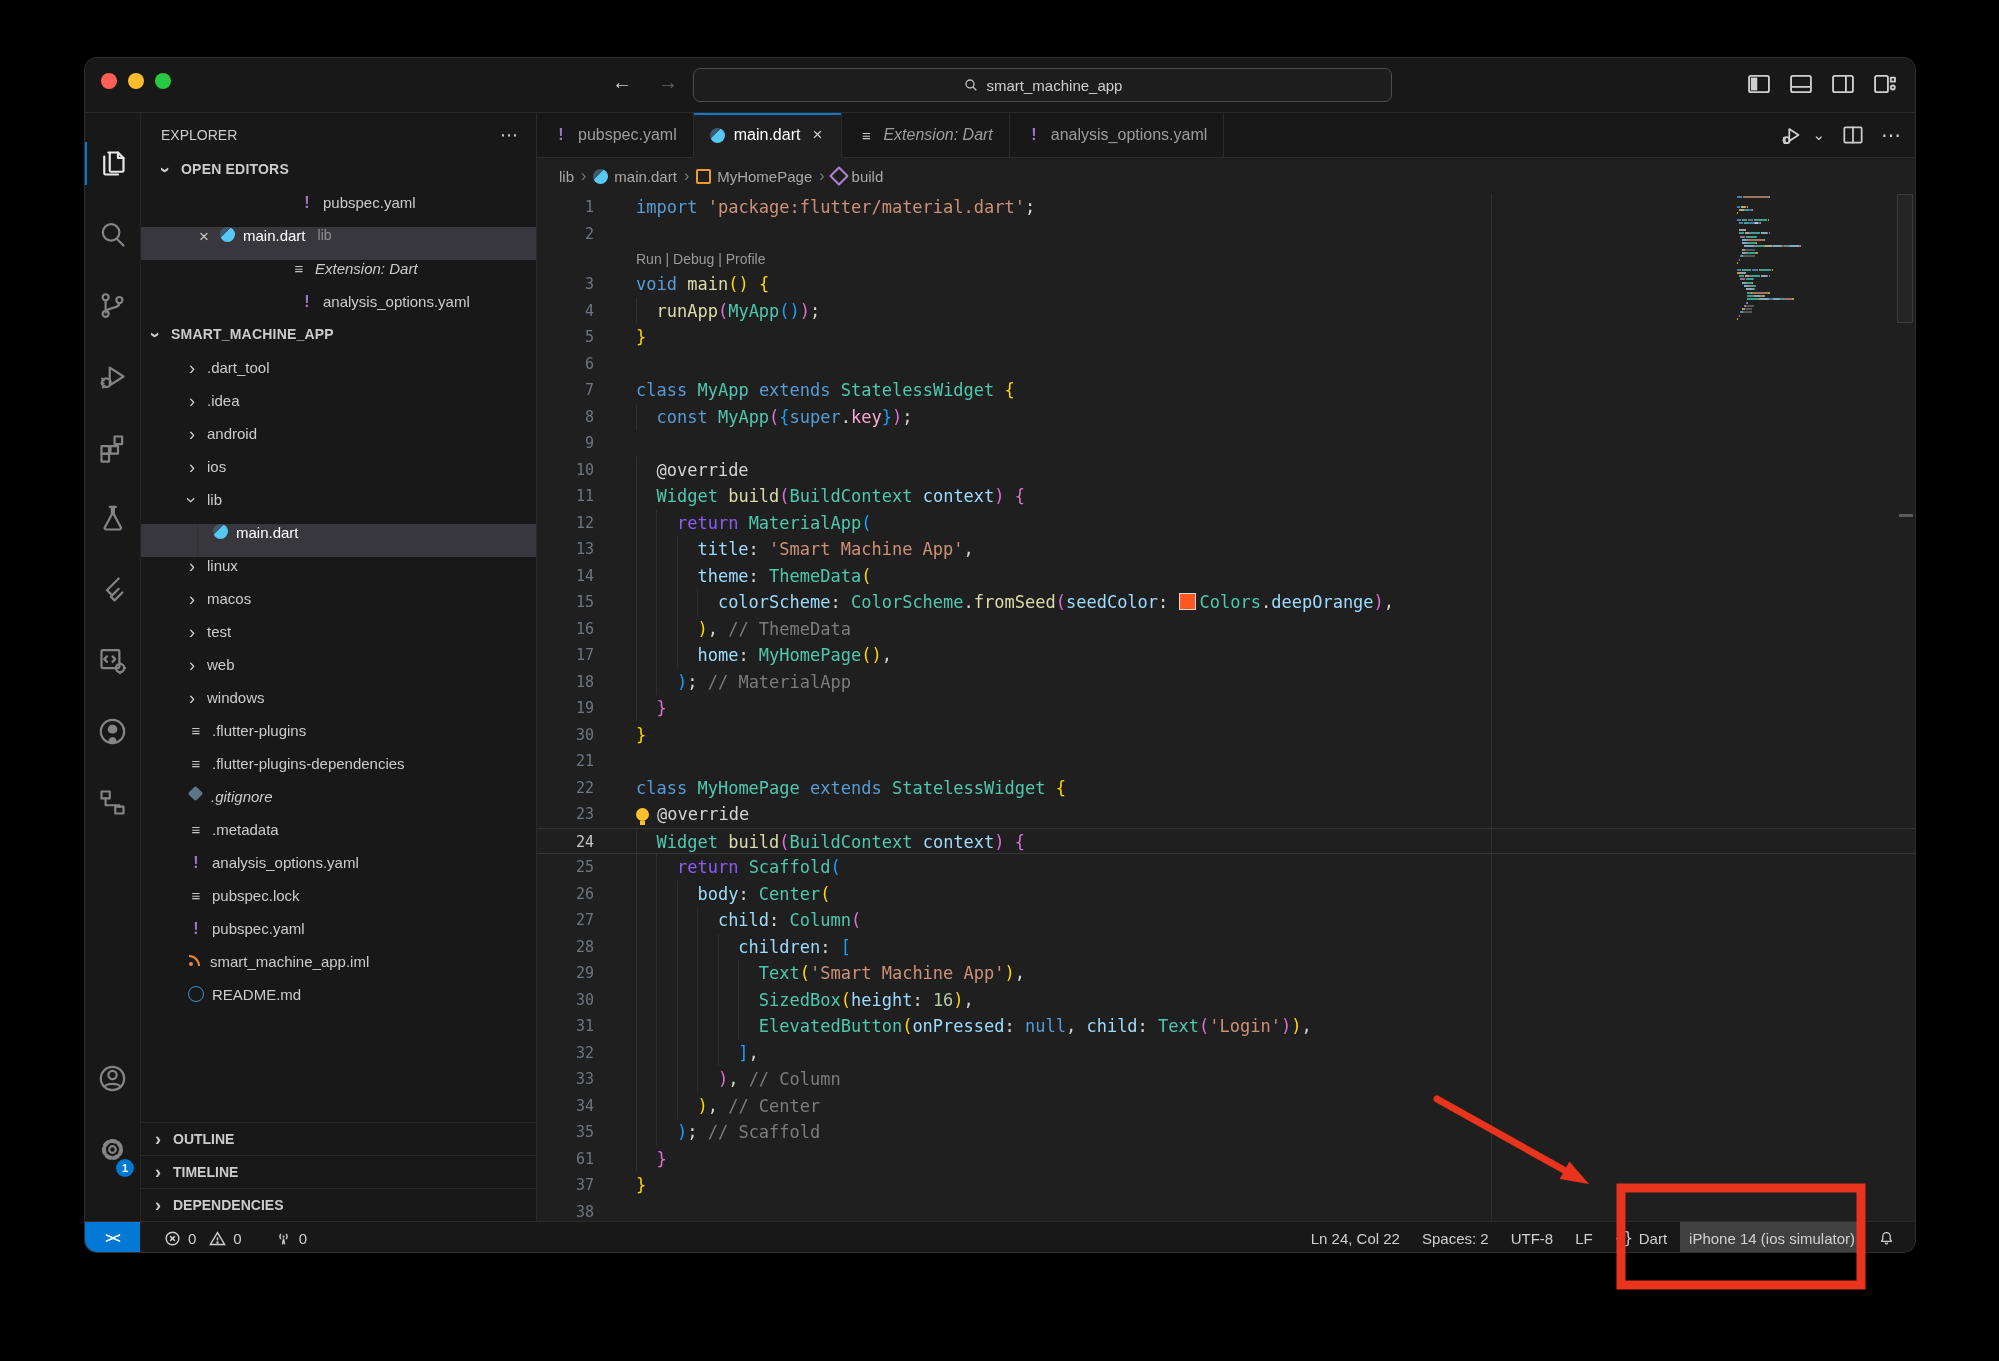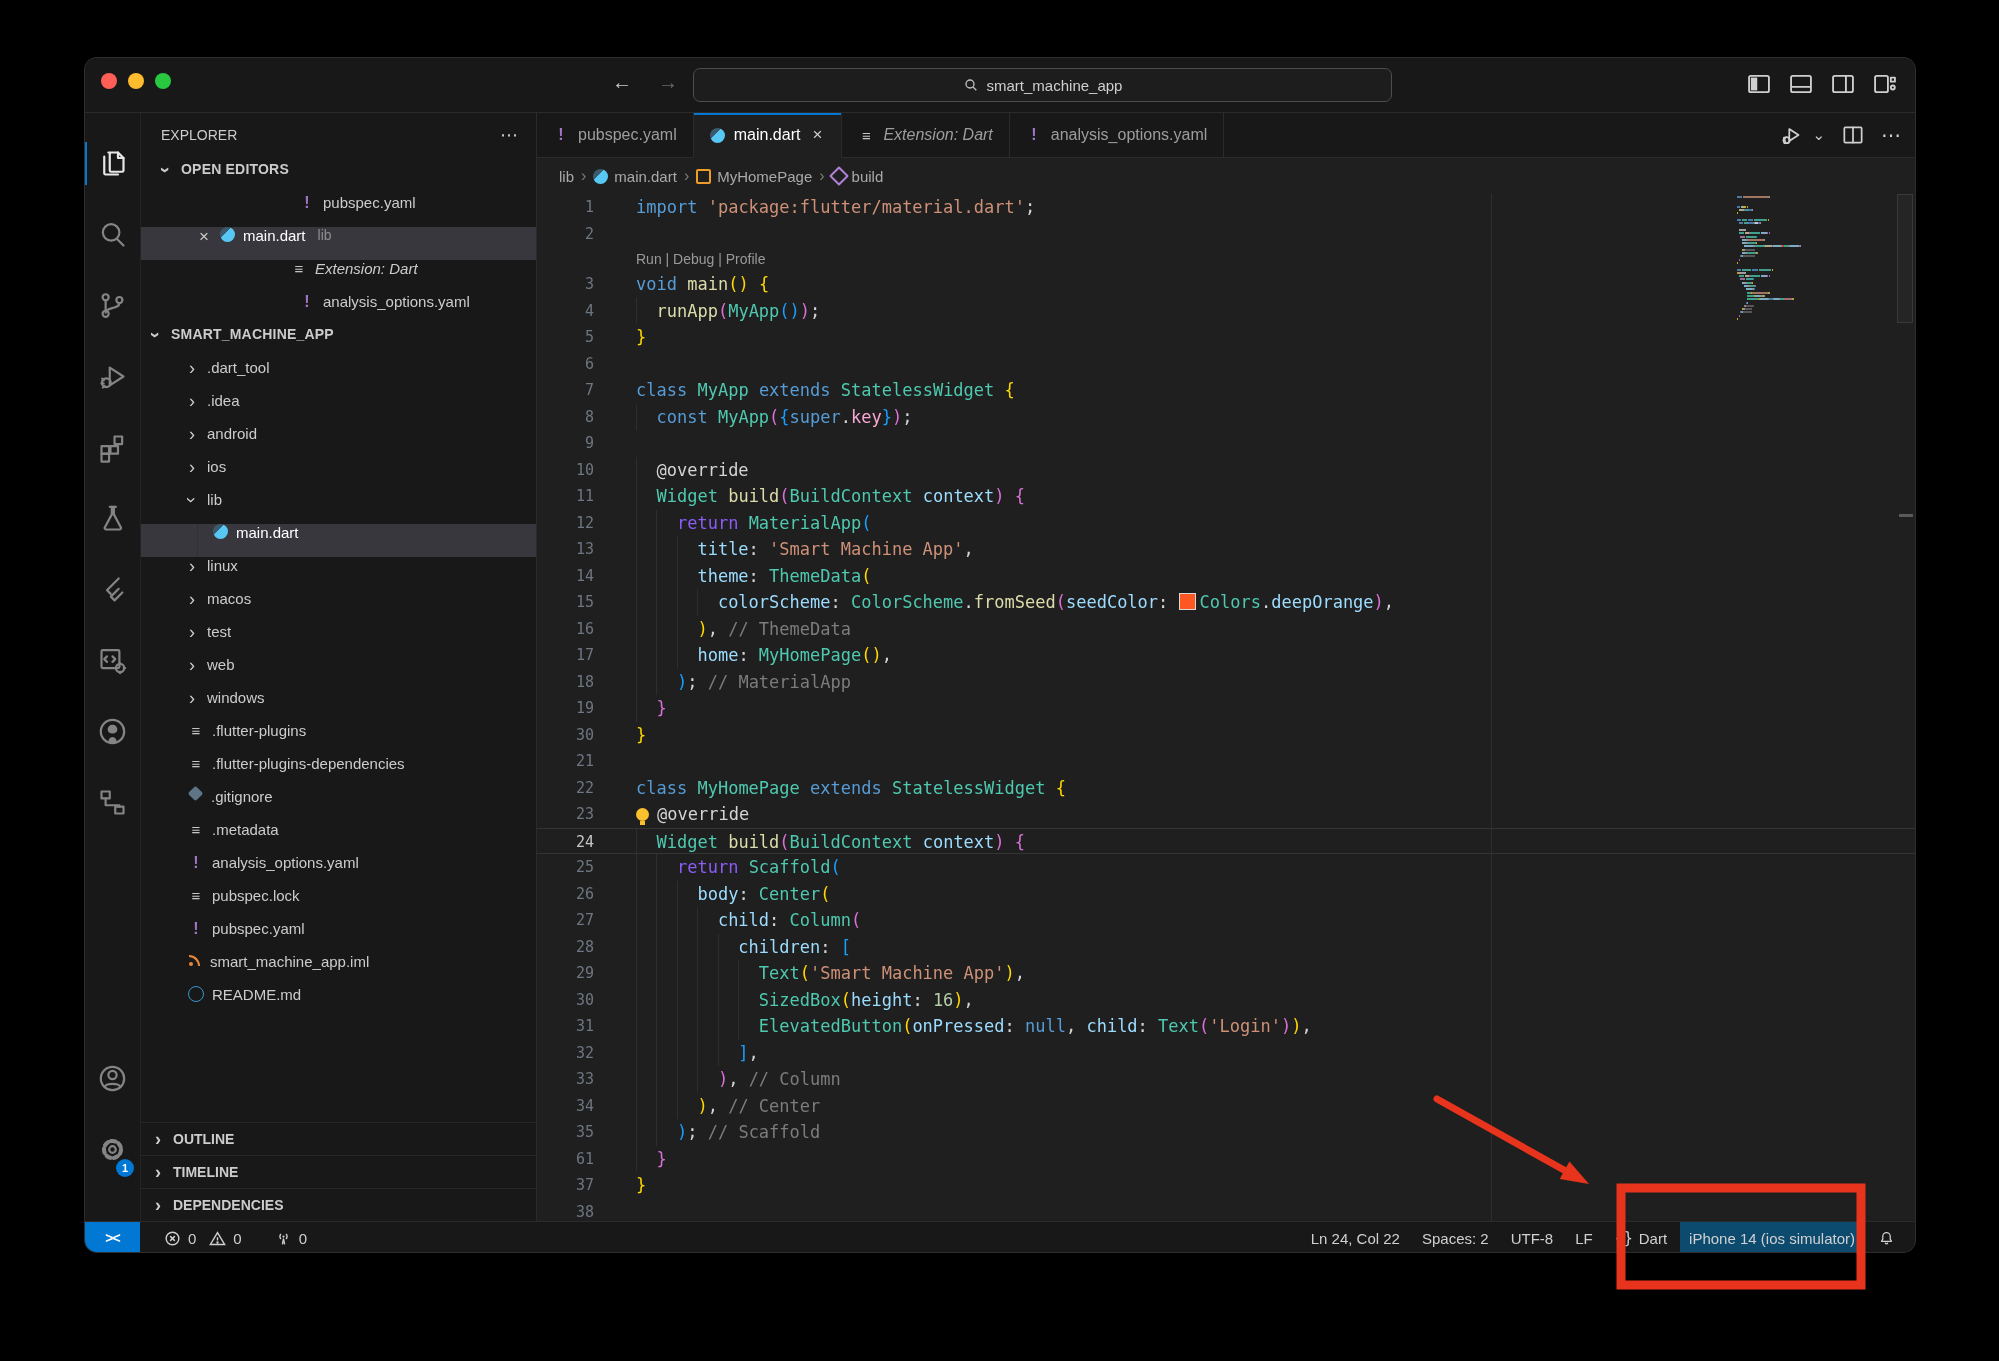--- a/index.html
+++ b/index.html
@@ -104,21 +104,21 @@
   .mm-mark{position:absolute;right:2px;top:320px;width:14px;height:3px;background:#5a5a5a;}
   
   .statusbar{height:32px;background:#181818;border-top:1px solid #2b2b2b;display:flex;align-items:center;
              font-size:15px;color:#d0d0d0;position:relative;}
   .remotebox{width:55px;height:32px;background:#0078d4;color:#fff;display:flex;align-items:center;
              justify-content:center;font-weight:bold;font-size:14px;letter-spacing:-1px;flex:none;}
   .sb-item{display:flex;align-items:center;gap:6px;padding:0 9px;height:32px;}
   .sb-item svg{width:19px;height:19px;}
   .status-left{display:flex;align-items:center;margin-left:14px;}
   .status-right{position:absolute;right:10px;top:0;height:32px;display:flex;align-items:center;gap:4px;}
-  .sb-item.highlight{background:#0c4a6e;}
+  .sb-item.highlight{background:#404040;}
   .braces{font-family:"DejaVu Sans Mono",monospace;font-size:15px;color:#d0d0d0;}
   
   .annotation{position:absolute;left:0;top:0;width:1999px;height:1361px;pointer-events:none;}
   .icon{display:inline-flex;align-items:center;justify-content:center;}
 </style>
 </head>
 <body>
 
 <div class="canvas">
   <div class="window">
@@ -371,21 +371,21 @@
               <span class="lbl">windows</span>
             </div>
             <div class="sb-row" style="padding-left: 47px;">
               <span class="icon fi fi-list">≡</span>
               <span class="lbl">.flutter-plugins</span>
             </div>
             <div class="sb-row" style="padding-left: 47px;">
               <span class="icon fi fi-list">≡</span>
               <span class="lbl">.flutter-plugins-dependencies</span>
             </div>
-            <div class="sb-row" style="padding-left: 47px;">
+            <div class="sb-row" style="padding-left: 47px; font-style: italic;">
               <span class="icon">
                 <span class="fi fi-git"></span>
               </span>
               <span class="lbl">.gitignore</span>
             </div>
             <div class="sb-row" style="padding-left: 47px;">
               <span class="icon fi fi-list">≡</span>
               <span class="lbl">.metadata</span>
             </div>
             <div class="sb-row" style="padding-left: 47px;">

